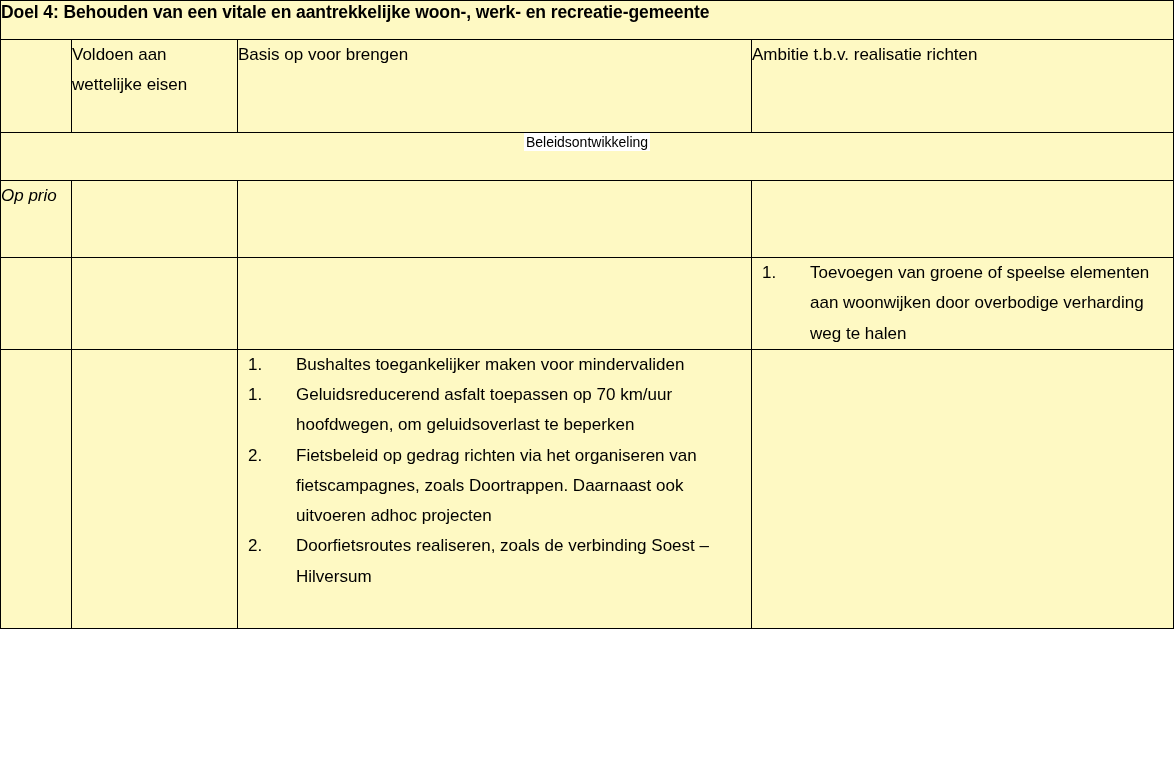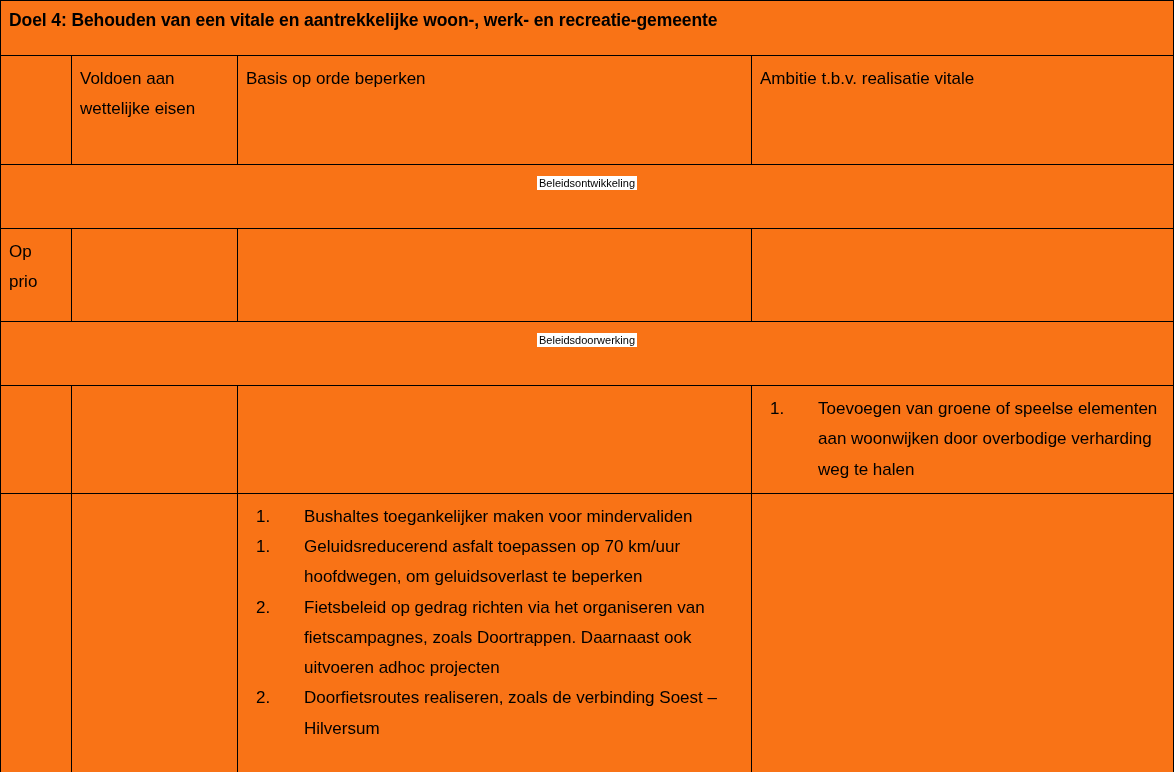--- a/index.html
+++ b/index.html
@@ -19,22 +19,22 @@
 
   .doc-table {
     width: 1173px;
     border-collapse: collapse;
     table-layout: fixed;
   }
 
   .doc-table td {
     border: 1.5px solid #000000;
     vertical-align: top;
-    padding: 8px;
-    background: #f97316;
+    padding: 0;
+    background: #fef9c3;
   }
 
   
   .title-cell {
     padding: 6px 10px 8px 10px;
     height: 38px;
   }
   .title-text {
     font-size: 17.5px;
     font-weight: bold;
@@ -55,34 +55,35 @@
   }
 
   
   .section-cell {
     background: #f1f1f1;
     text-align: center;
     padding: 9px 0 0 0;
     height: 47px;
   }
   .section-text {
-    font-size: 11px;
+    font-size: 14px;
     line-height: 1.3;
     background: #ffffff;
     padding: 1px 2px;
     display: inline;
   }
 
   
   .body-cell {
     padding: 9px 12px 8px 12px;
   }
   .body-text {
     font-size: 17px;
     line-height: 1.78;
+    font-style: italic;
   }
 
   .row-prio td { height: 76px; }
   .row-doorwerking td { height: 74px; }
   .row-uitvoering td { height: 278px; }
 
   
   ol.num-list {
     list-style: none;
     margin: 0;
@@ -123,24 +124,24 @@
     </tr>
 
     <tr>
       <td class="colhead-cell">
         <div class="colhead-text"></div>
       </td>
       <td class="colhead-cell">
         <div class="colhead-text">Voldoen aan wettelijke eisen</div>
       </td>
       <td class="colhead-cell">
-        <div class="colhead-text">Basis op orde beperken</div>
-      </td>
-      <td class="colhead-cell">
-        <div class="colhead-text">Ambitie t.b.v. realisatie vitale</div>
+        <div class="colhead-text">Basis op voor brengen</div>
+      </td>
+      <td class="colhead-cell">
+        <div class="colhead-text">Ambitie t.b.v. realisatie richten</div>
       </td>
     </tr>
 
     <tr>
       <td class="section-cell" colspan="4">
         <span class="section-text">Beleidsontwikkeling</span>
       </td>
     </tr>
 
     <tr class="row-prio">
@@ -151,25 +152,20 @@
         <div class="body-text"></div>
       </td>
       <td class="body-cell empty-cell">
         <div class="body-text"></div>
       </td>
       <td class="body-cell empty-cell">
         <div class="body-text"></div>
       </td>
     </tr>
 
-    <tr>
-      <td class="section-cell" colspan="4">
-        <span class="section-text">Beleidsdoorwerking</span>
-      </td>
-    </tr>
 
     <tr class="row-doorwerking">
       <td class="body-cell empty-cell">
         <div class="body-text"></div>
       </td>
       <td class="body-cell empty-cell">
         <div class="body-text"></div>
       </td>
       <td class="body-cell empty-cell">
         <div class="body-text"></div>

